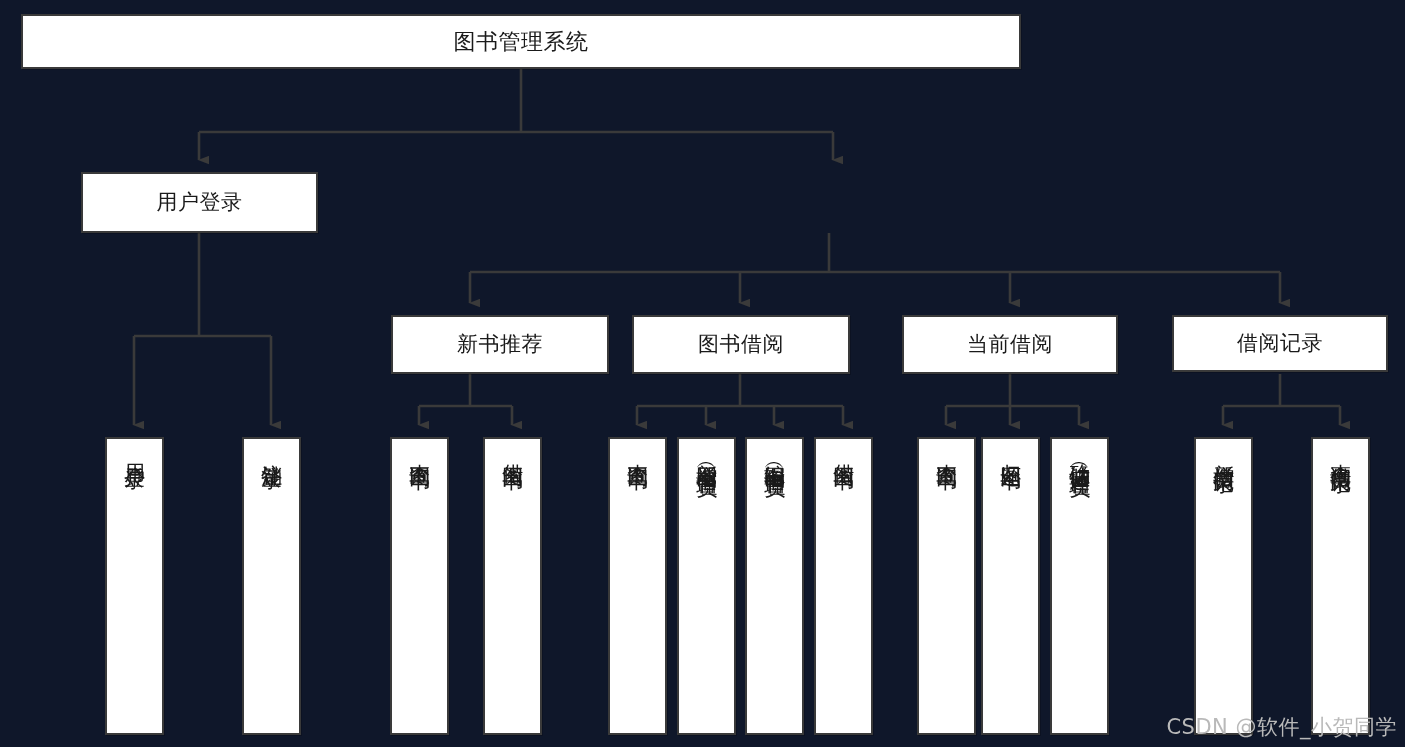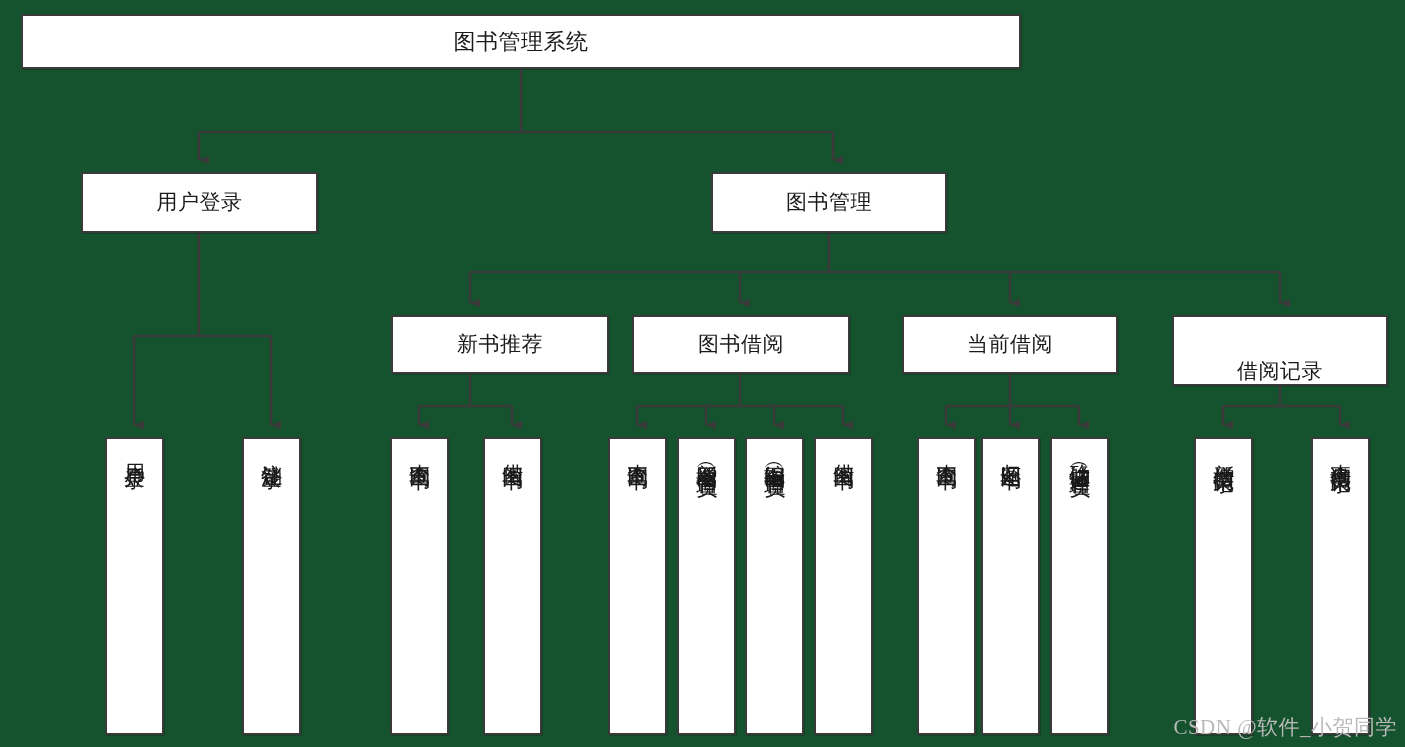--- a/index.html
+++ b/index.html
@@ -7,23 +7,22 @@
     padding: 0;
     background: #ffffff;
   }
   body {
     font-family: "DejaVu Sans", "Liberation Sans", sans-serif;
   }
   #canvas {
     position: relative;
     width: 1405px;
     height: 747px;
-    background: #14532d;
+    background: #0f172a;
     overflow: hidden;
-    font-family: Liberation Serif, serif;
   }
   #edges {
     position: absolute;
     left: 0;
     top: 0;
     width: 1405px;
     height: 747px;
   }
   .node {
     position: absolute;
@@ -128,34 +127,31 @@
     </g>
   </svg>
 
   <div class="node horiz root" style="left:21px; top:14px; width:1000px; height:55px;">
     <span class="label">图书管理系统</span>
   </div>
 
   <div class="node horiz" style="left:81px; top:172px; width:237px; height:61px;">
     <span class="label">用户登录</span>
   </div>
-  <div class="node horiz" style="left:711px; top:172px; width:236px; height:61px;">
-    <span class="label">图书管理</span>
-  </div>
 
   <div class="node horiz" style="left:361px; top:315px; width:218px; height:59px;margin-left:30px;">
     <span class="label">新书推荐</span>
   </div>
   <div class="node horiz" style="left:632px; top:315px; width:218px; height:59px;justify-content:center;">
     <span class="label">图书借阅</span>
   </div>
   <div class="node horiz" style="left:902px; top:315px; width:216px; height:59px;">
     <span class="label">当前借阅</span>
   </div>
-  <div class="node horiz" style="left:1172px; top:315px; width:216px; height:71px;align-items:flex-end;">
+  <div class="node horiz" style="left:1172px; top:315px; width:216px; height:57px;">
     <span class="label">借阅记录</span>
   </div>
 
   <div class="node vert" style="left:105px; top:437px; width:59px; height:298px;">
     <span class="label">用户登录</span>
   </div>
   <div class="node vert" style="left:242px; top:437px; width:59px; height:298px;">
     <span class="label">注销登录</span>
   </div>
 

